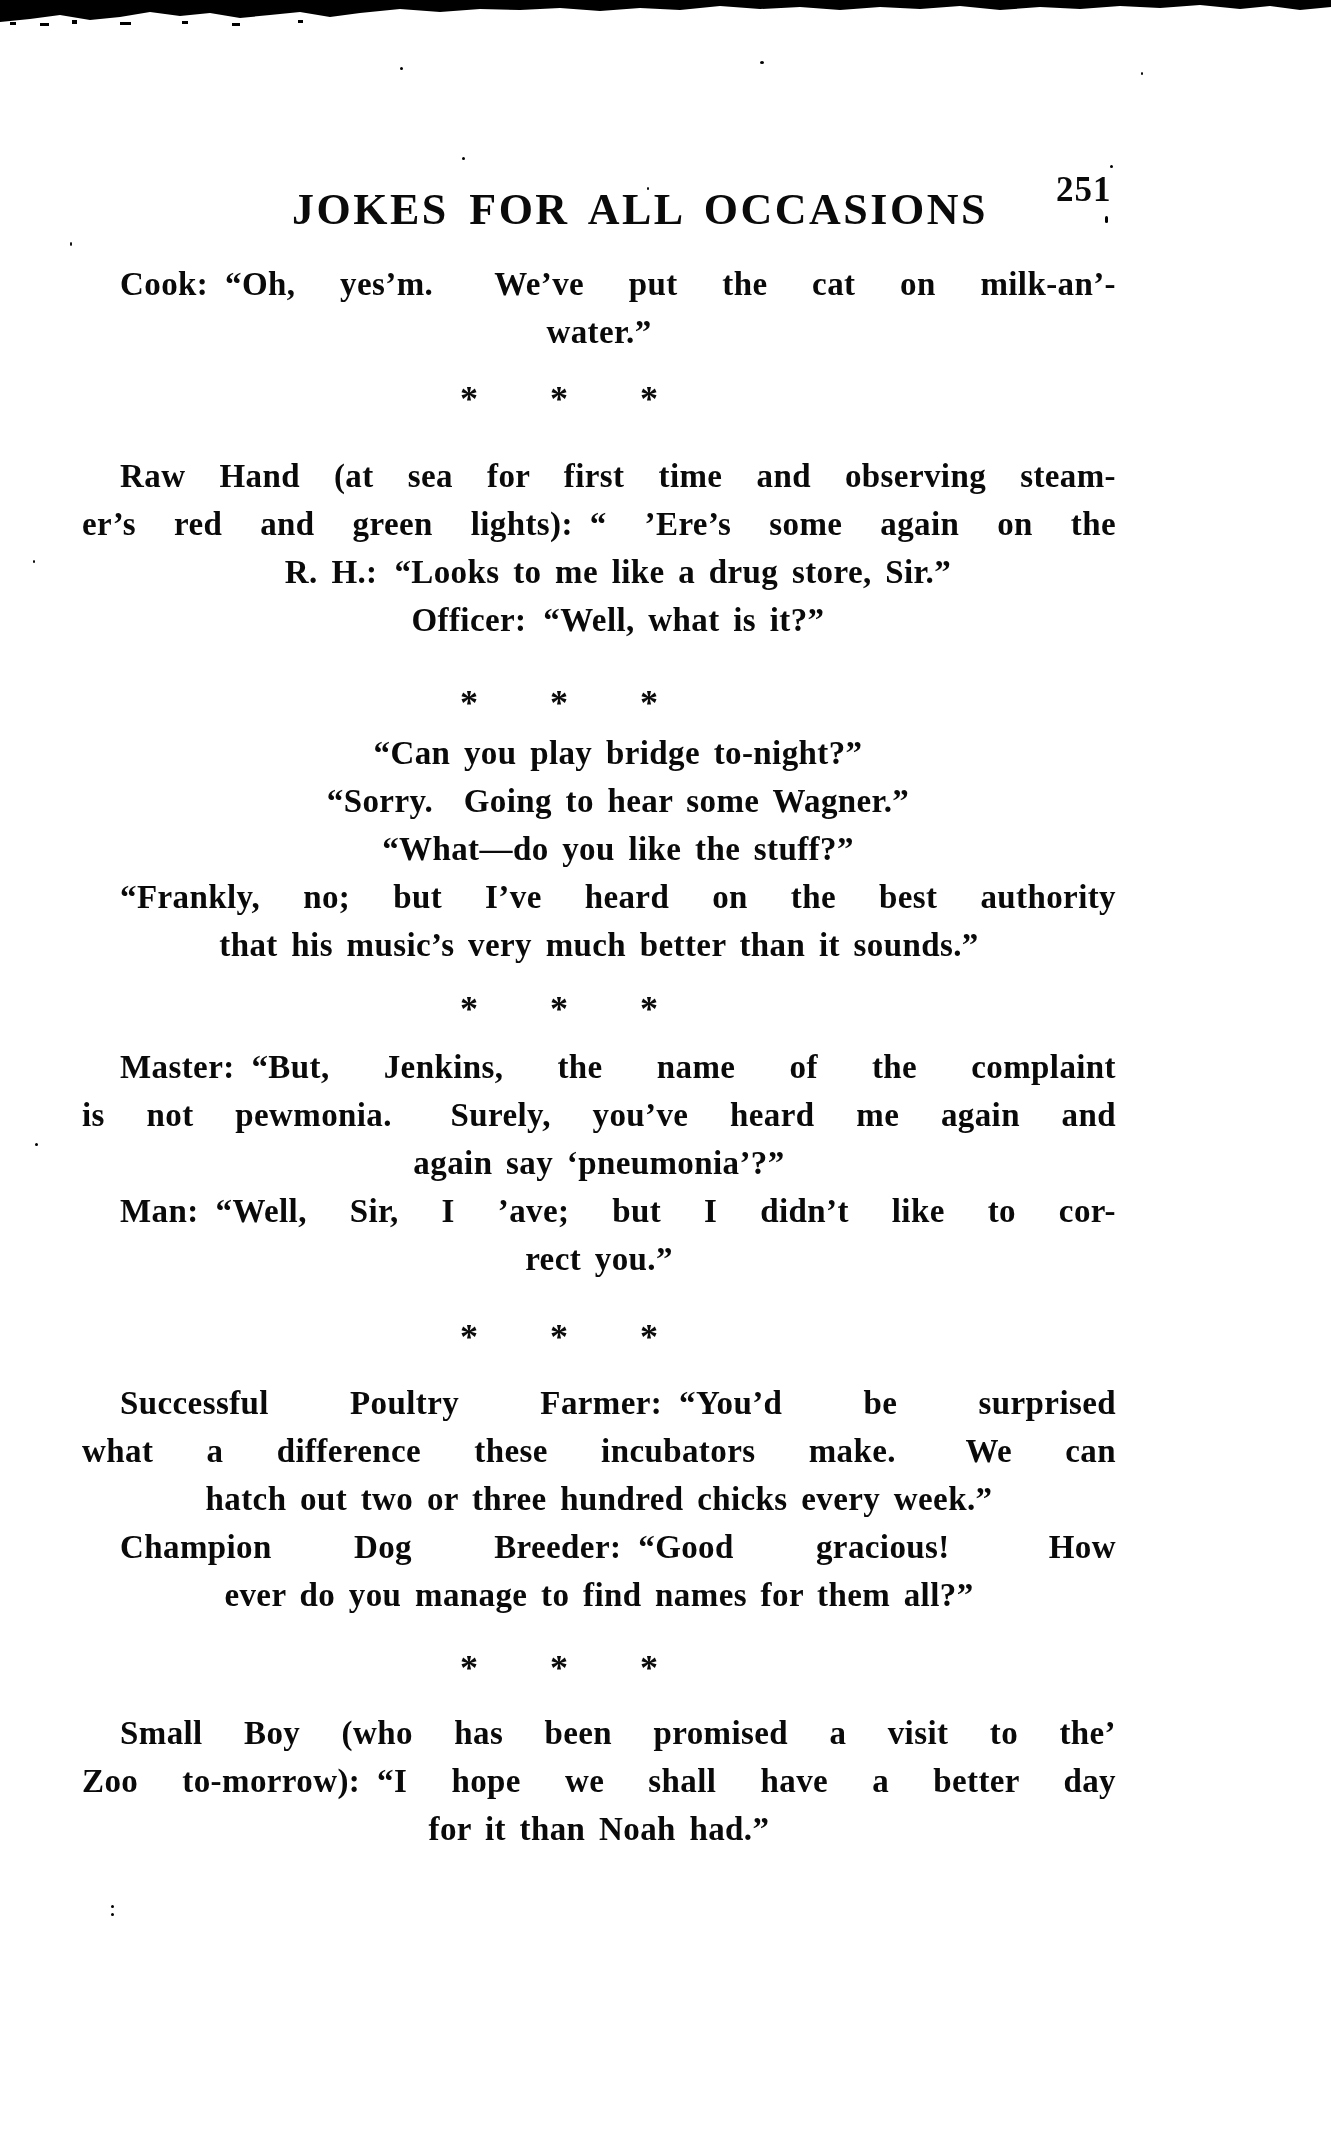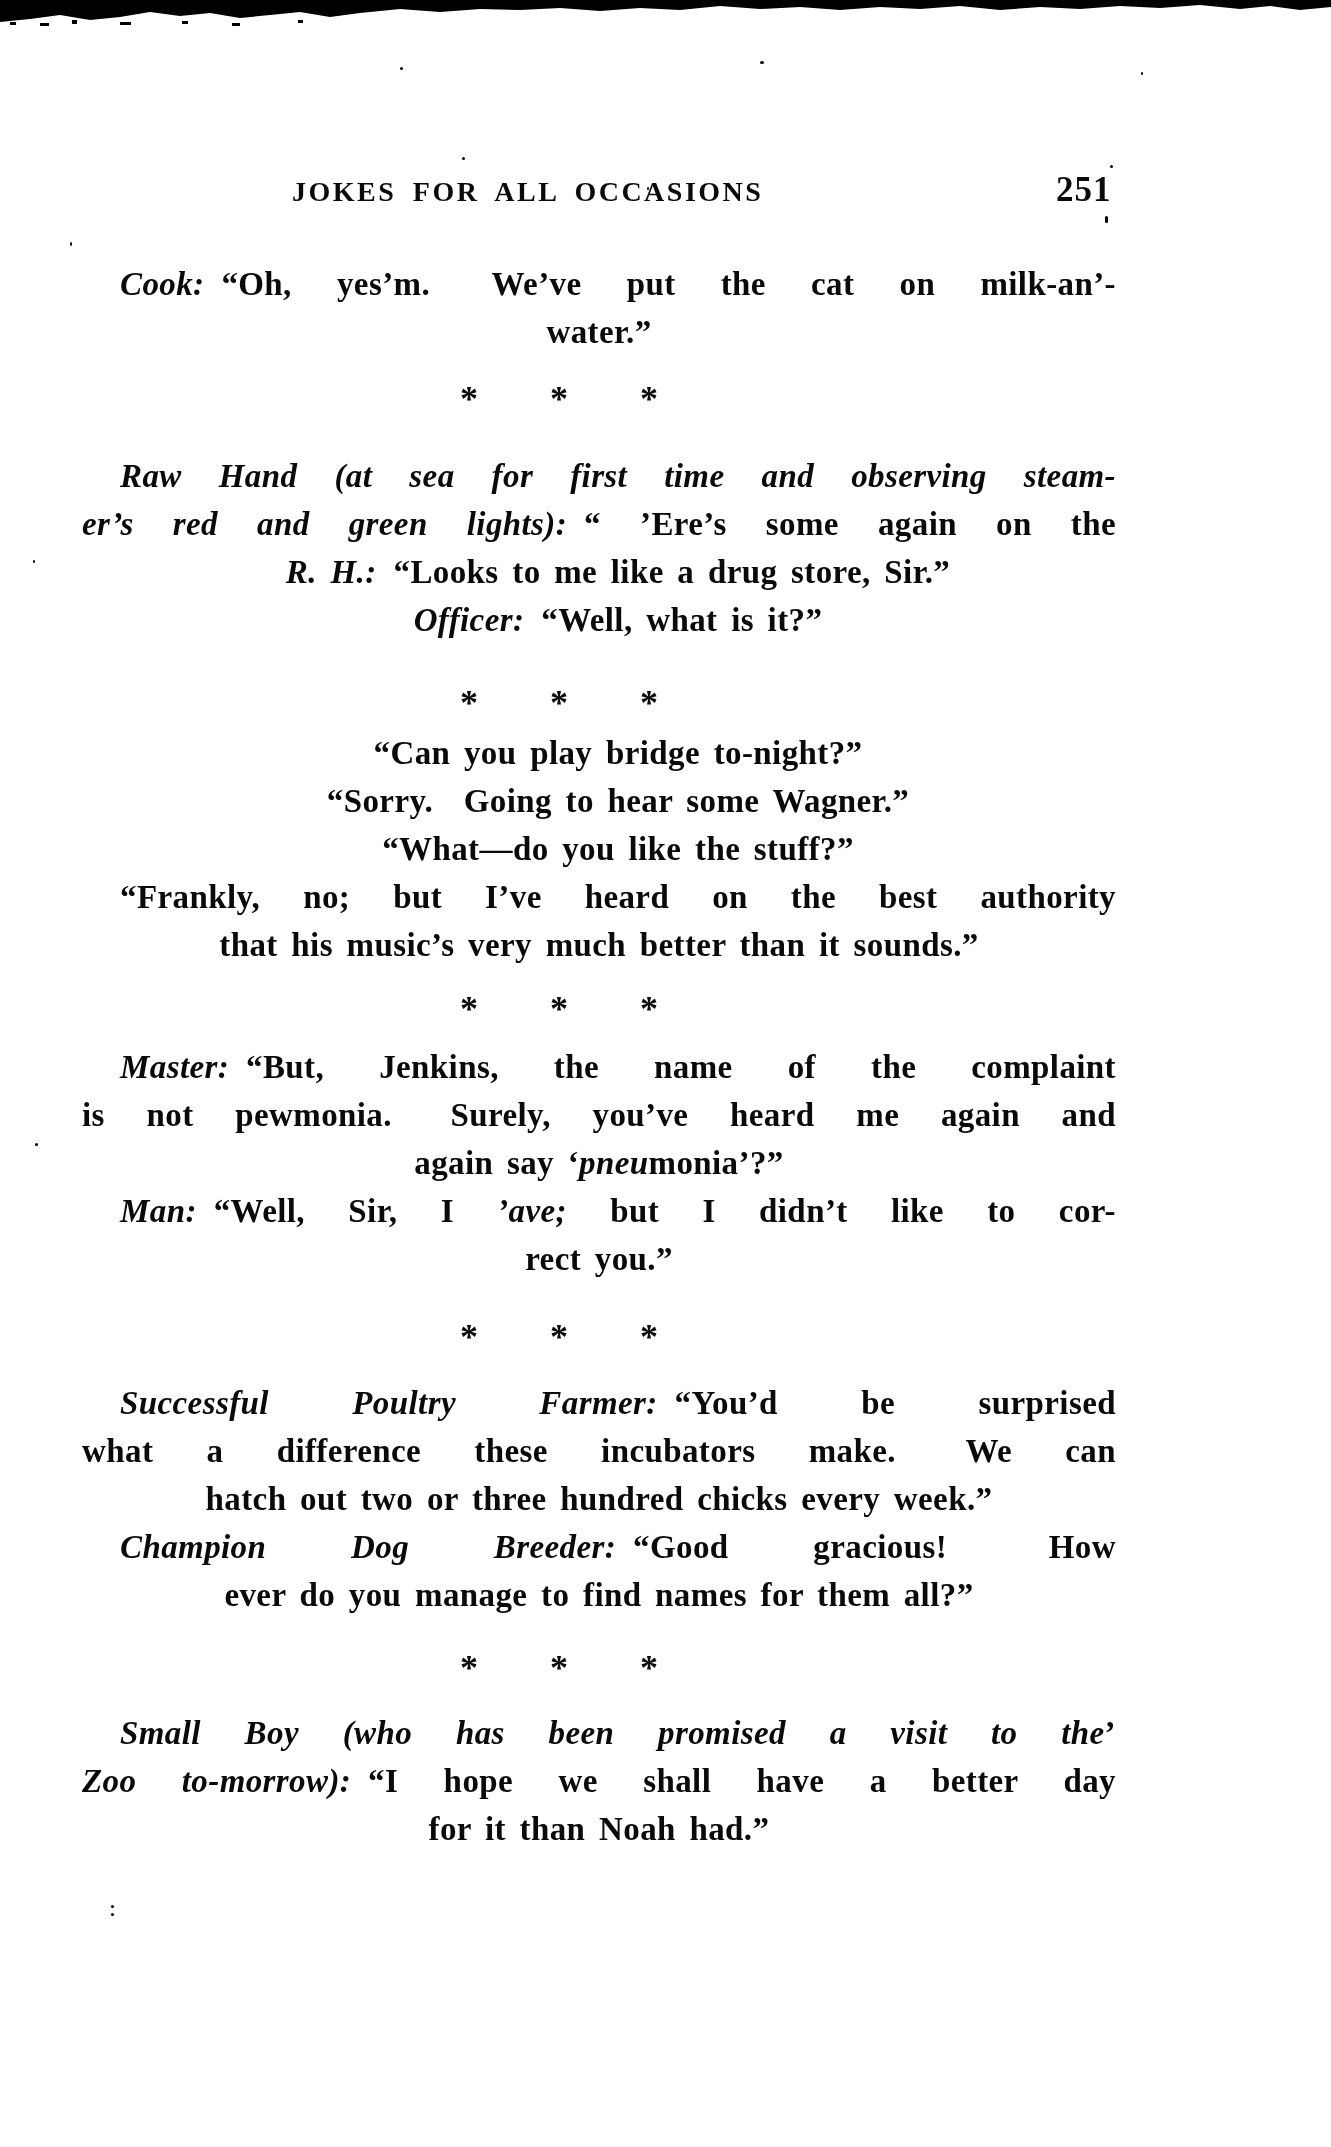--- a/index.html
+++ b/index.html
@@ -8,39 +8,39 @@
     background: #ffffff;
     position: relative;
     overflow: hidden;
     font-family: "Liberation Serif", "DejaVu Serif", serif;
     color: #0a0a0a;
   }
   
   .scan-edge { position: absolute; top: 0; left: 0; }
   
   .running-head {
-    position: absolute; top: 176px; left: 292px;
-    font-size: 28px; font-weight: bold;
+    position: absolute; top: 184px; left: 292px;
+    font-size: 44px; font-weight: bold;
     letter-spacing: 2.5px; word-spacing: 7px;
     white-space: nowrap;
   }
   .page-number {
     position: absolute; top: 170px; left: 1056px;
     font-size: 35px; font-weight: bold; letter-spacing: 1px;
   }
   
   .text-column {
     position: absolute; top: 260px; left: 82px; width: 1034px;
   }
   .line {
     font-size: 33px; font-weight: bold; line-height: 48px;
     letter-spacing: 0.4px; word-spacing: 5px;
     white-space: normal;
   }
-  .line .it { font-style: italic; }
+  .line .it { }
   .indent { padding-left: 38px; }
   .justify { text-align: justify; text-align-last: justify; }
   .left { text-align: center; }
   .sep {
     font-size: 36px; font-weight: bold; line-height: 48px;
     text-align: center; position: relative; left: -40px;
   }
   .sep1 { margin: 19px 0 29px 0; }
   .sep2 { margin: 35px 0 2px 0; }
   .sep3 { margin: 16px 0 10px 0; }

